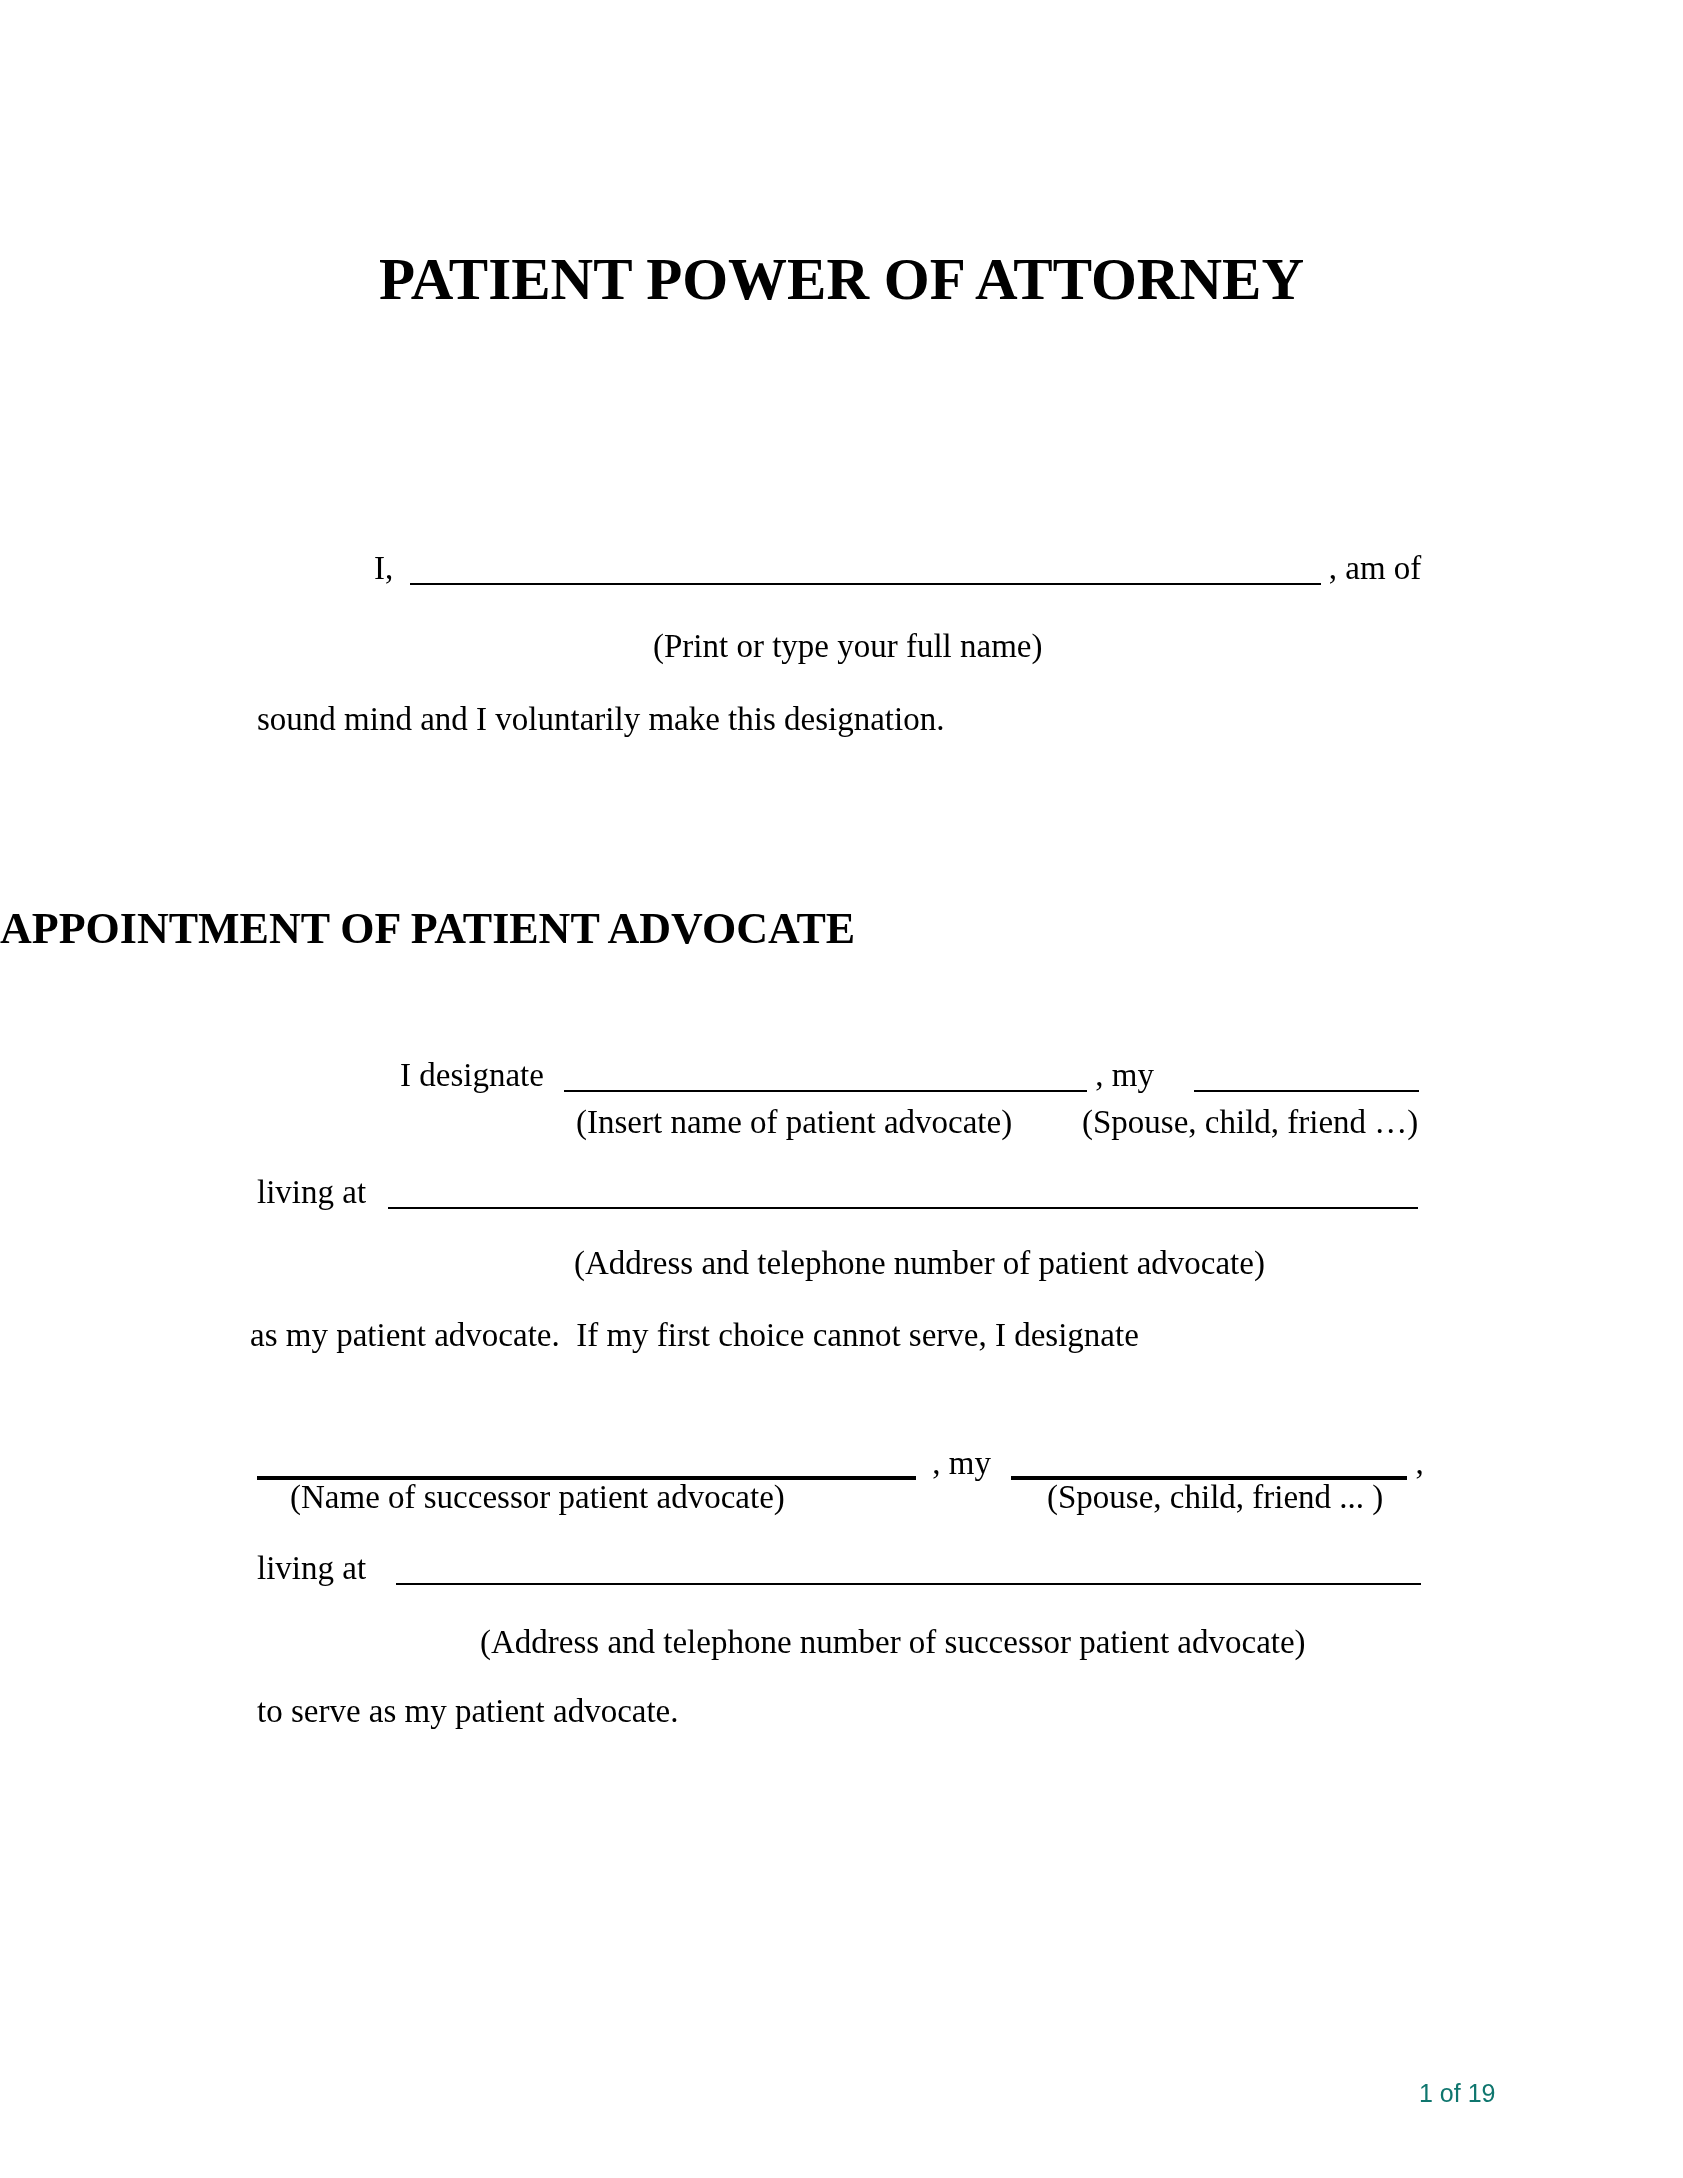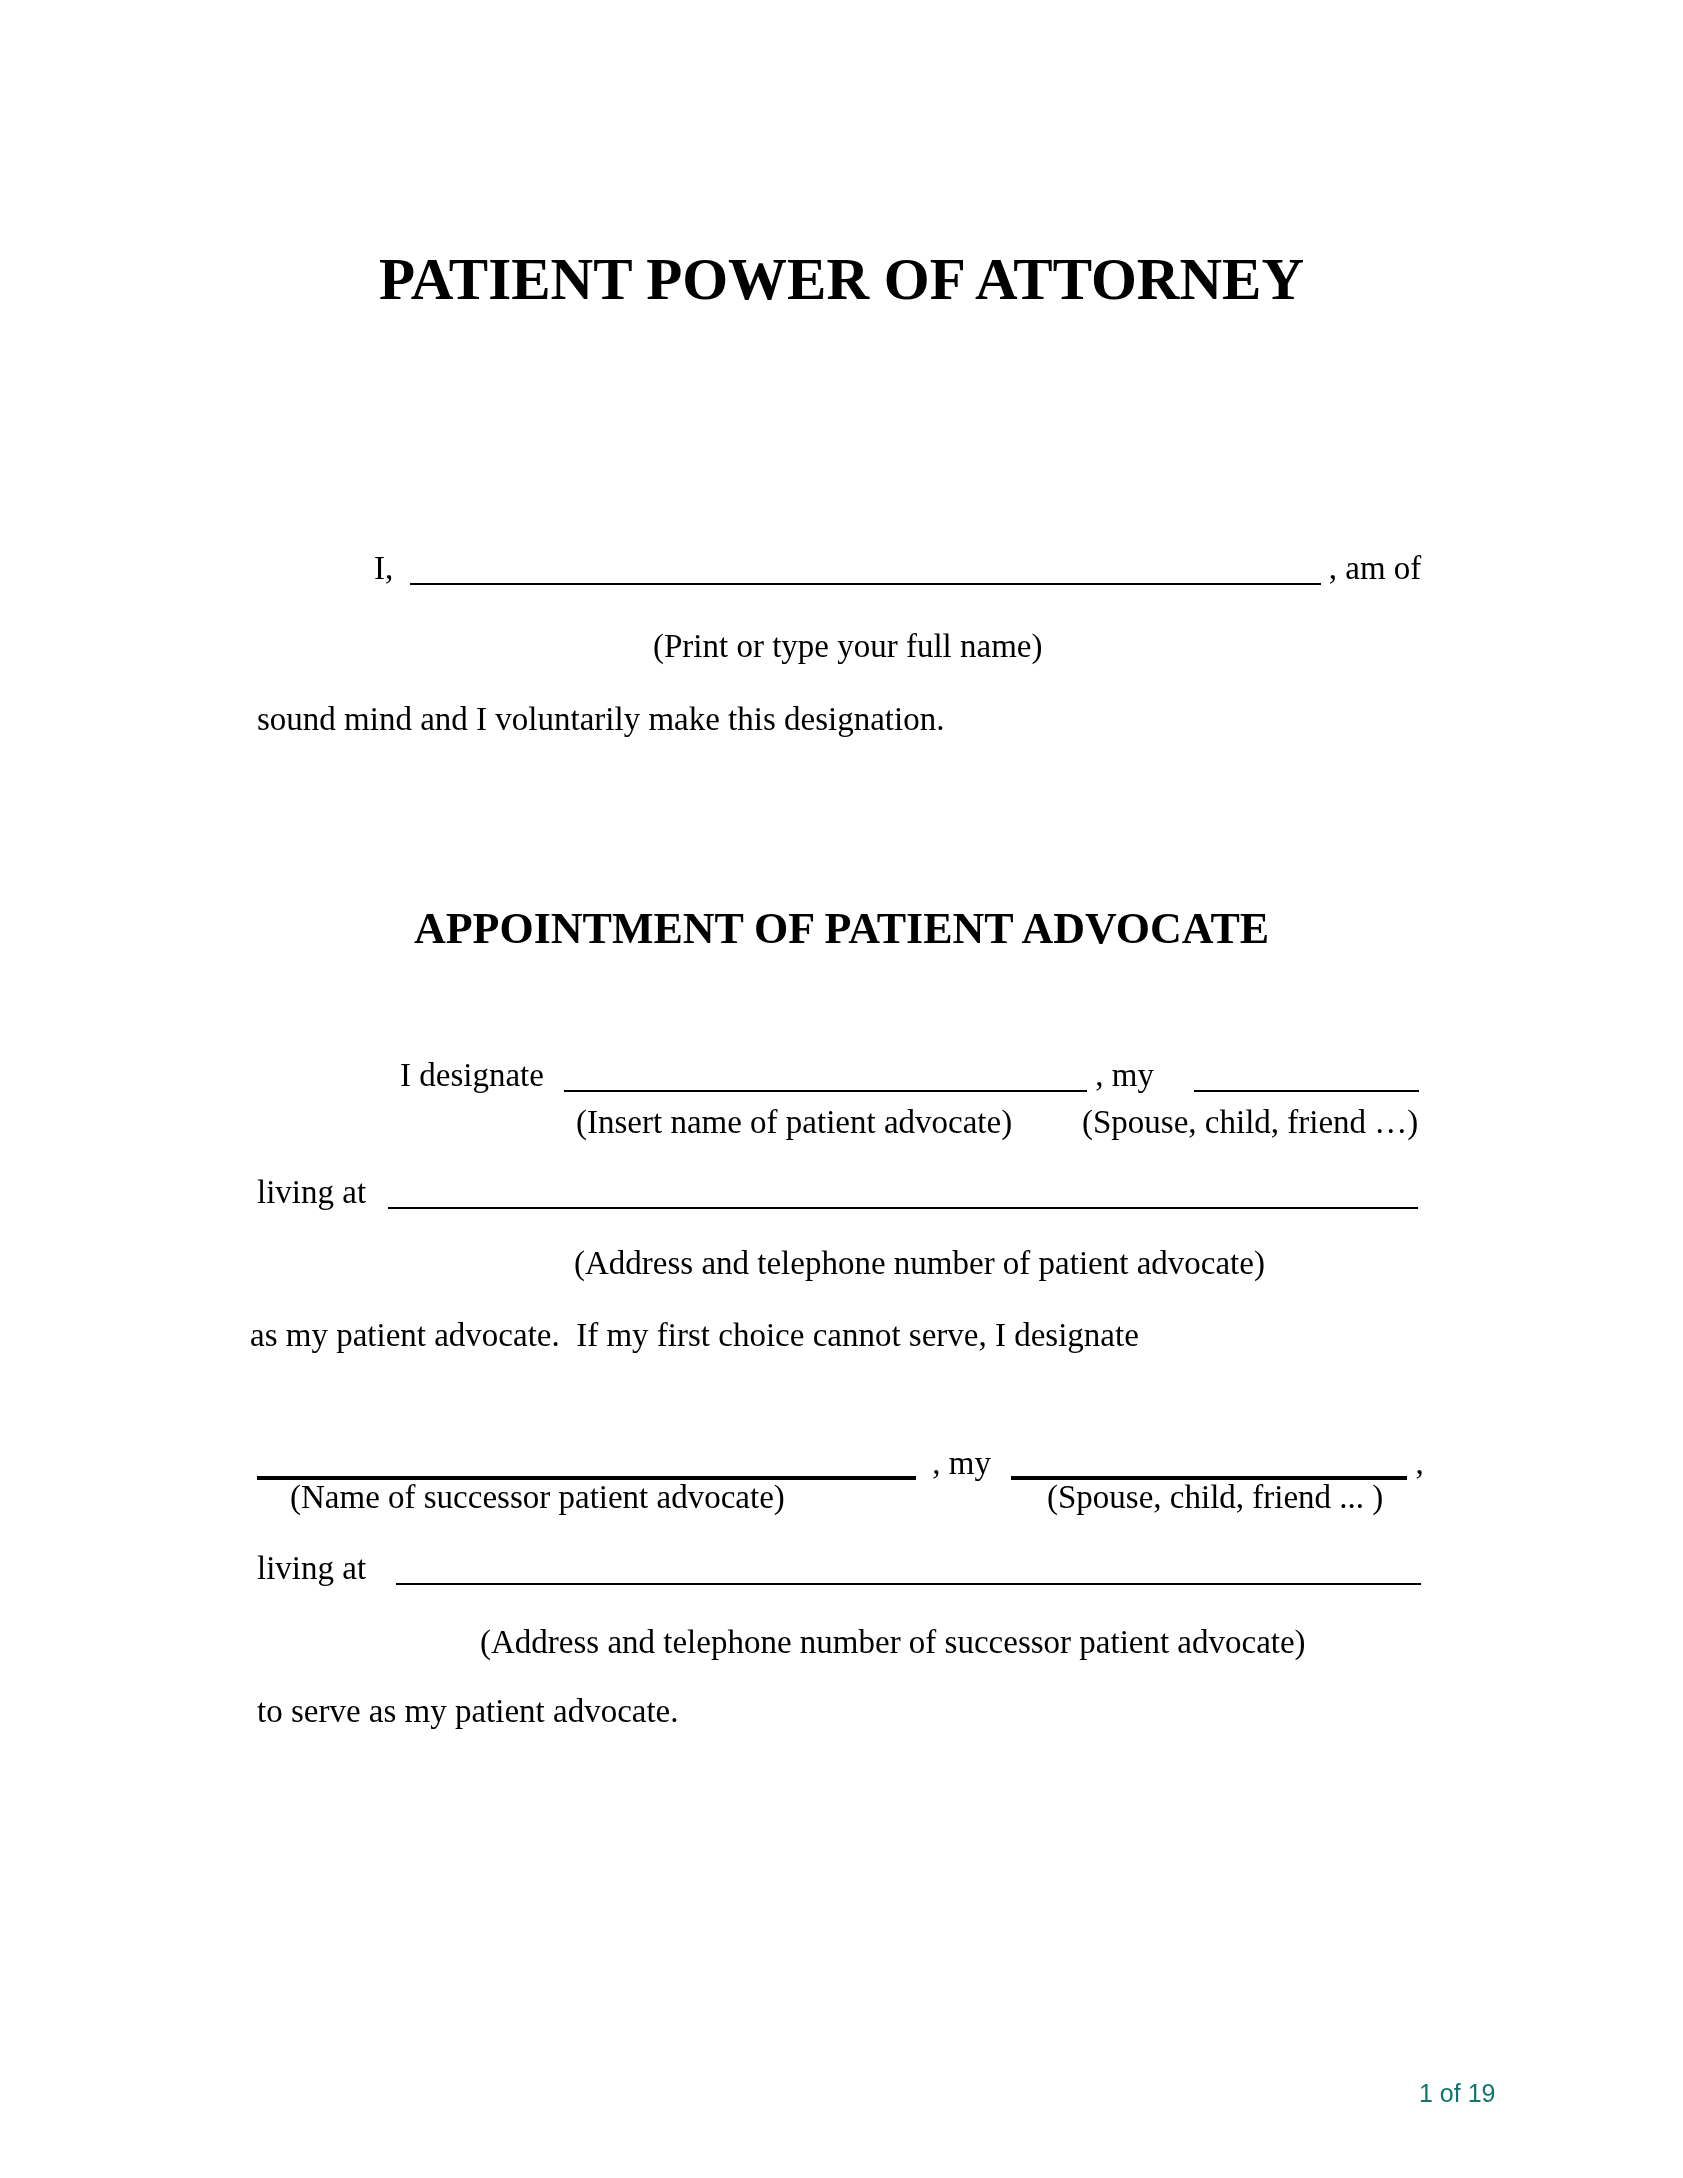--- a/index.html
+++ b/index.html
@@ -23,21 +23,21 @@
     text-align: center;
     font-weight: bold;
     font-size: 59px;
     line-height: 70px;
   }
   .heading {
     position: absolute;
     top: 903px;
     left: 0;
     width: 1683px;
-    text-align: center;
+    text-align: left;
     font-weight: bold;
     font-size: 44px;
   }
   .blank {
     display: inline-block;
     border-bottom: 2px solid #000;
     height: 0.85em;
     vertical-align: -6px;
   }
   .blank-bold {

